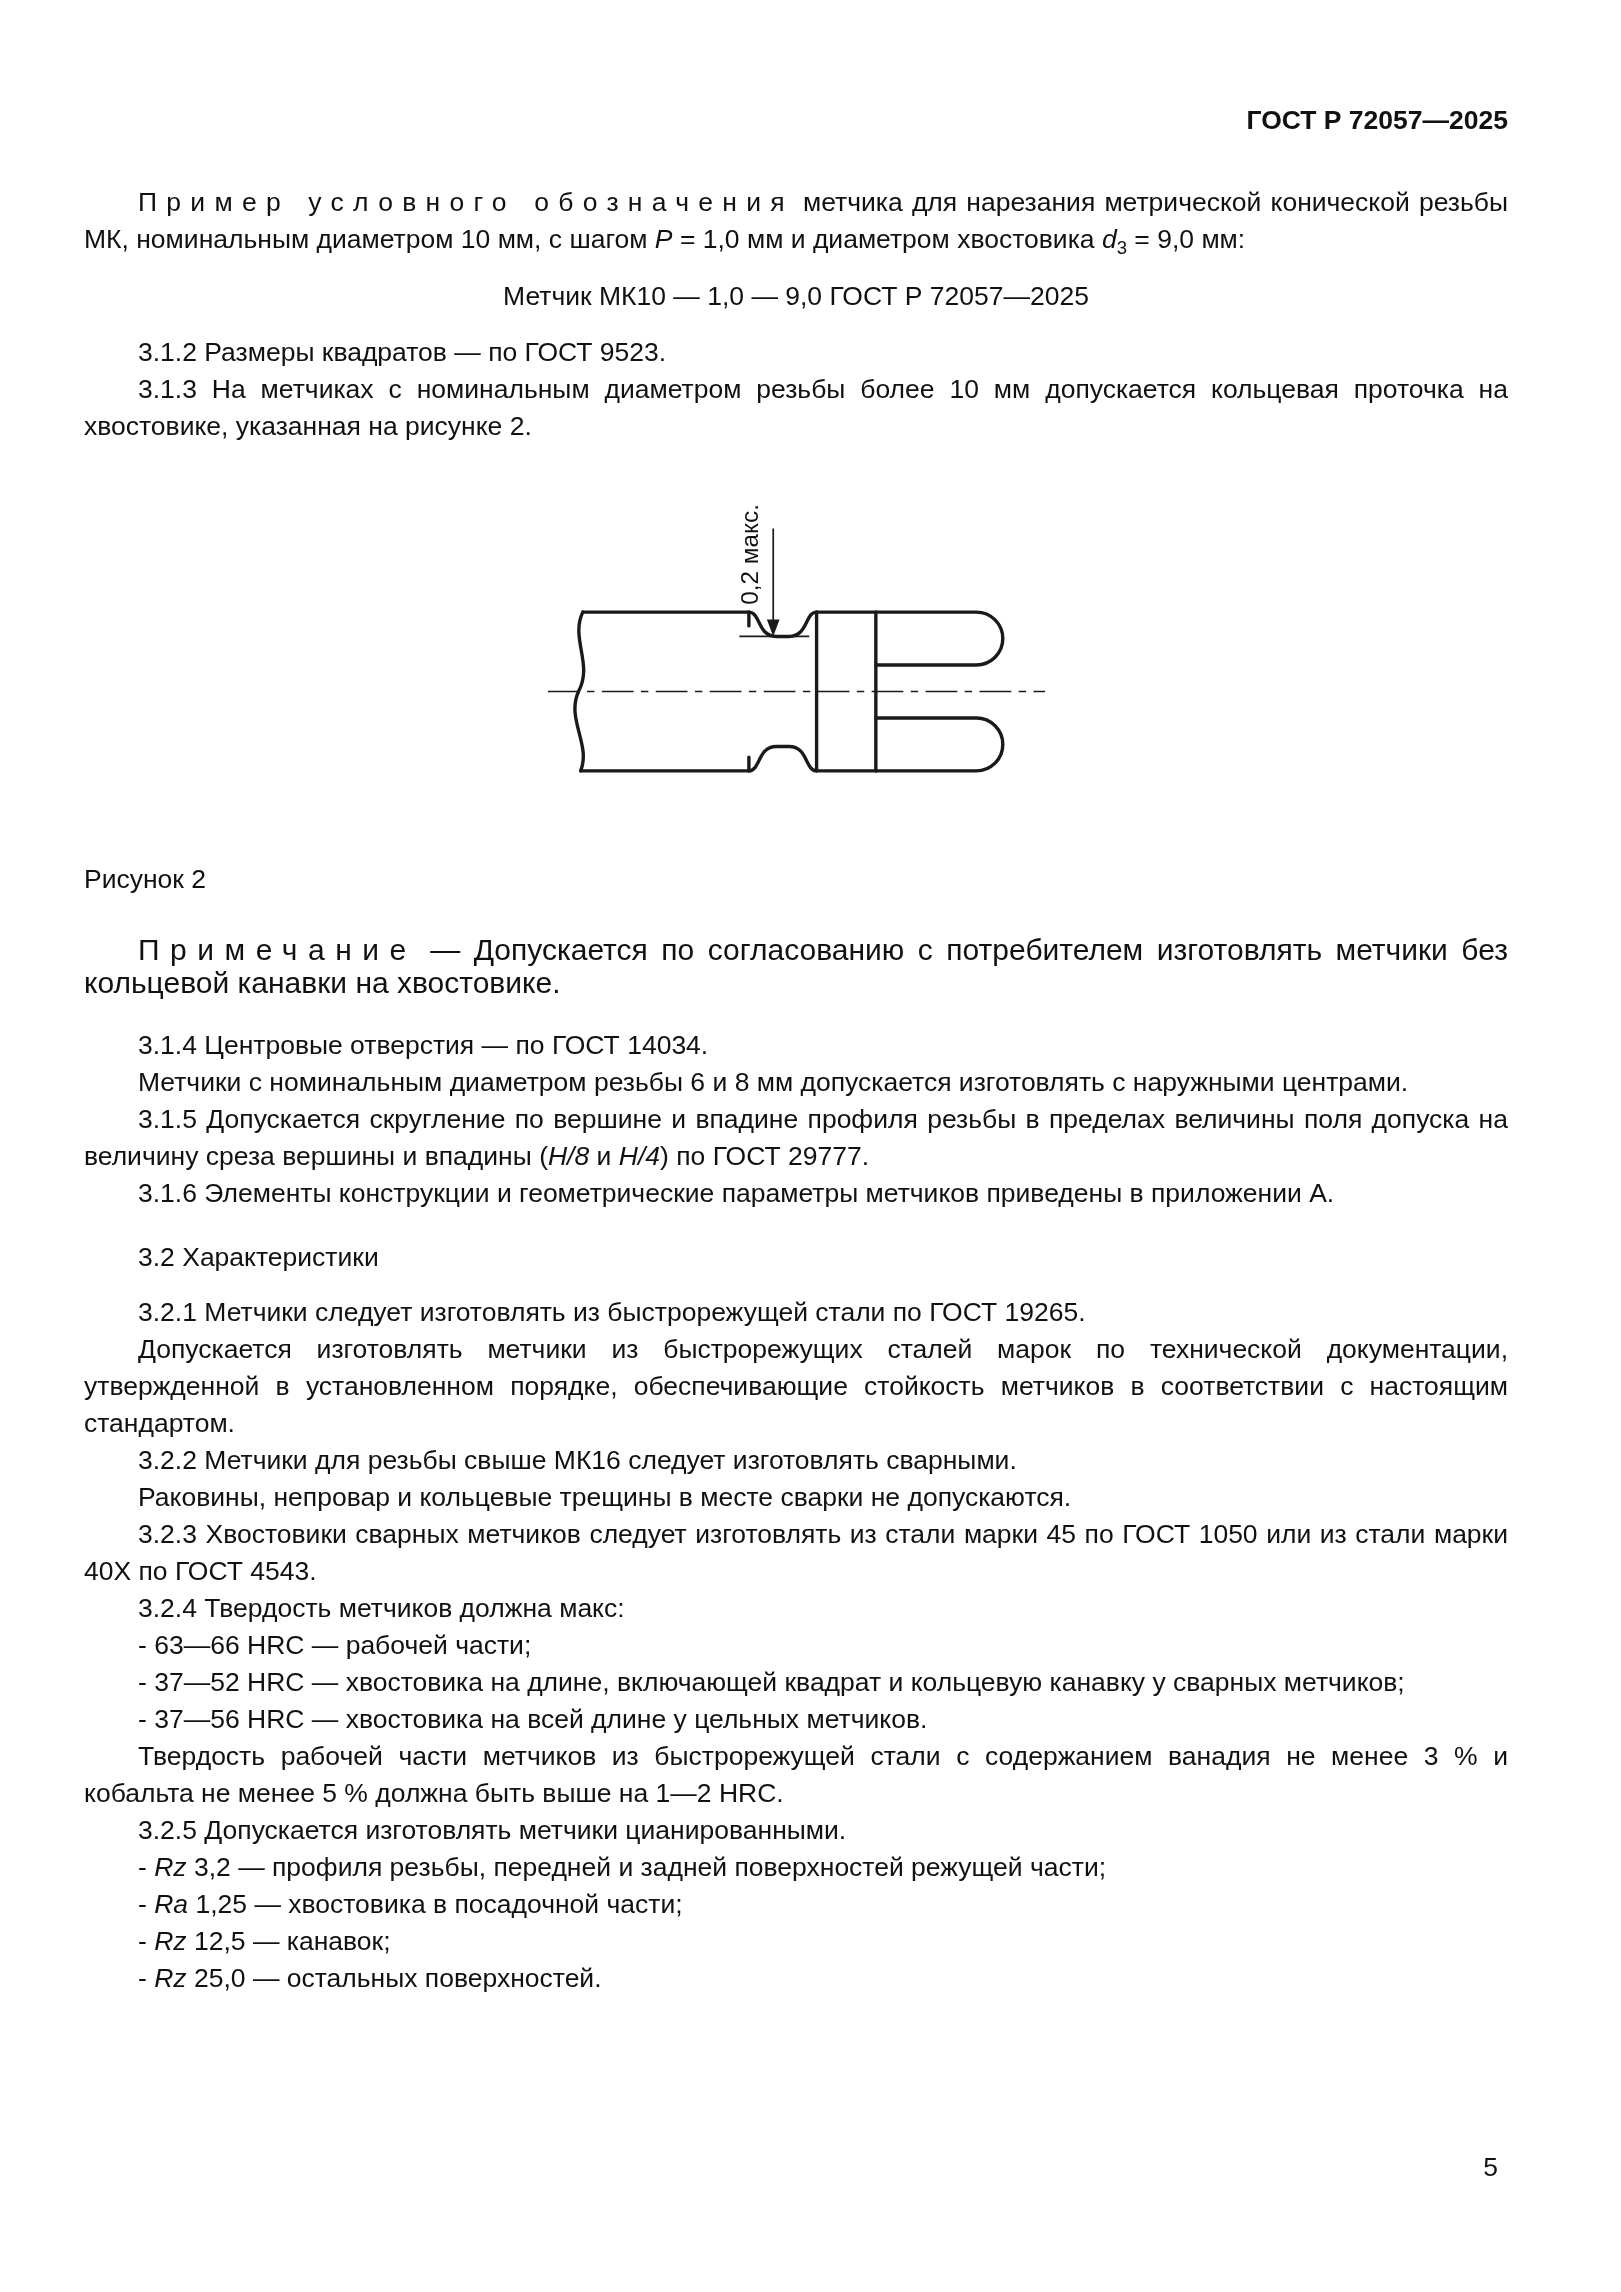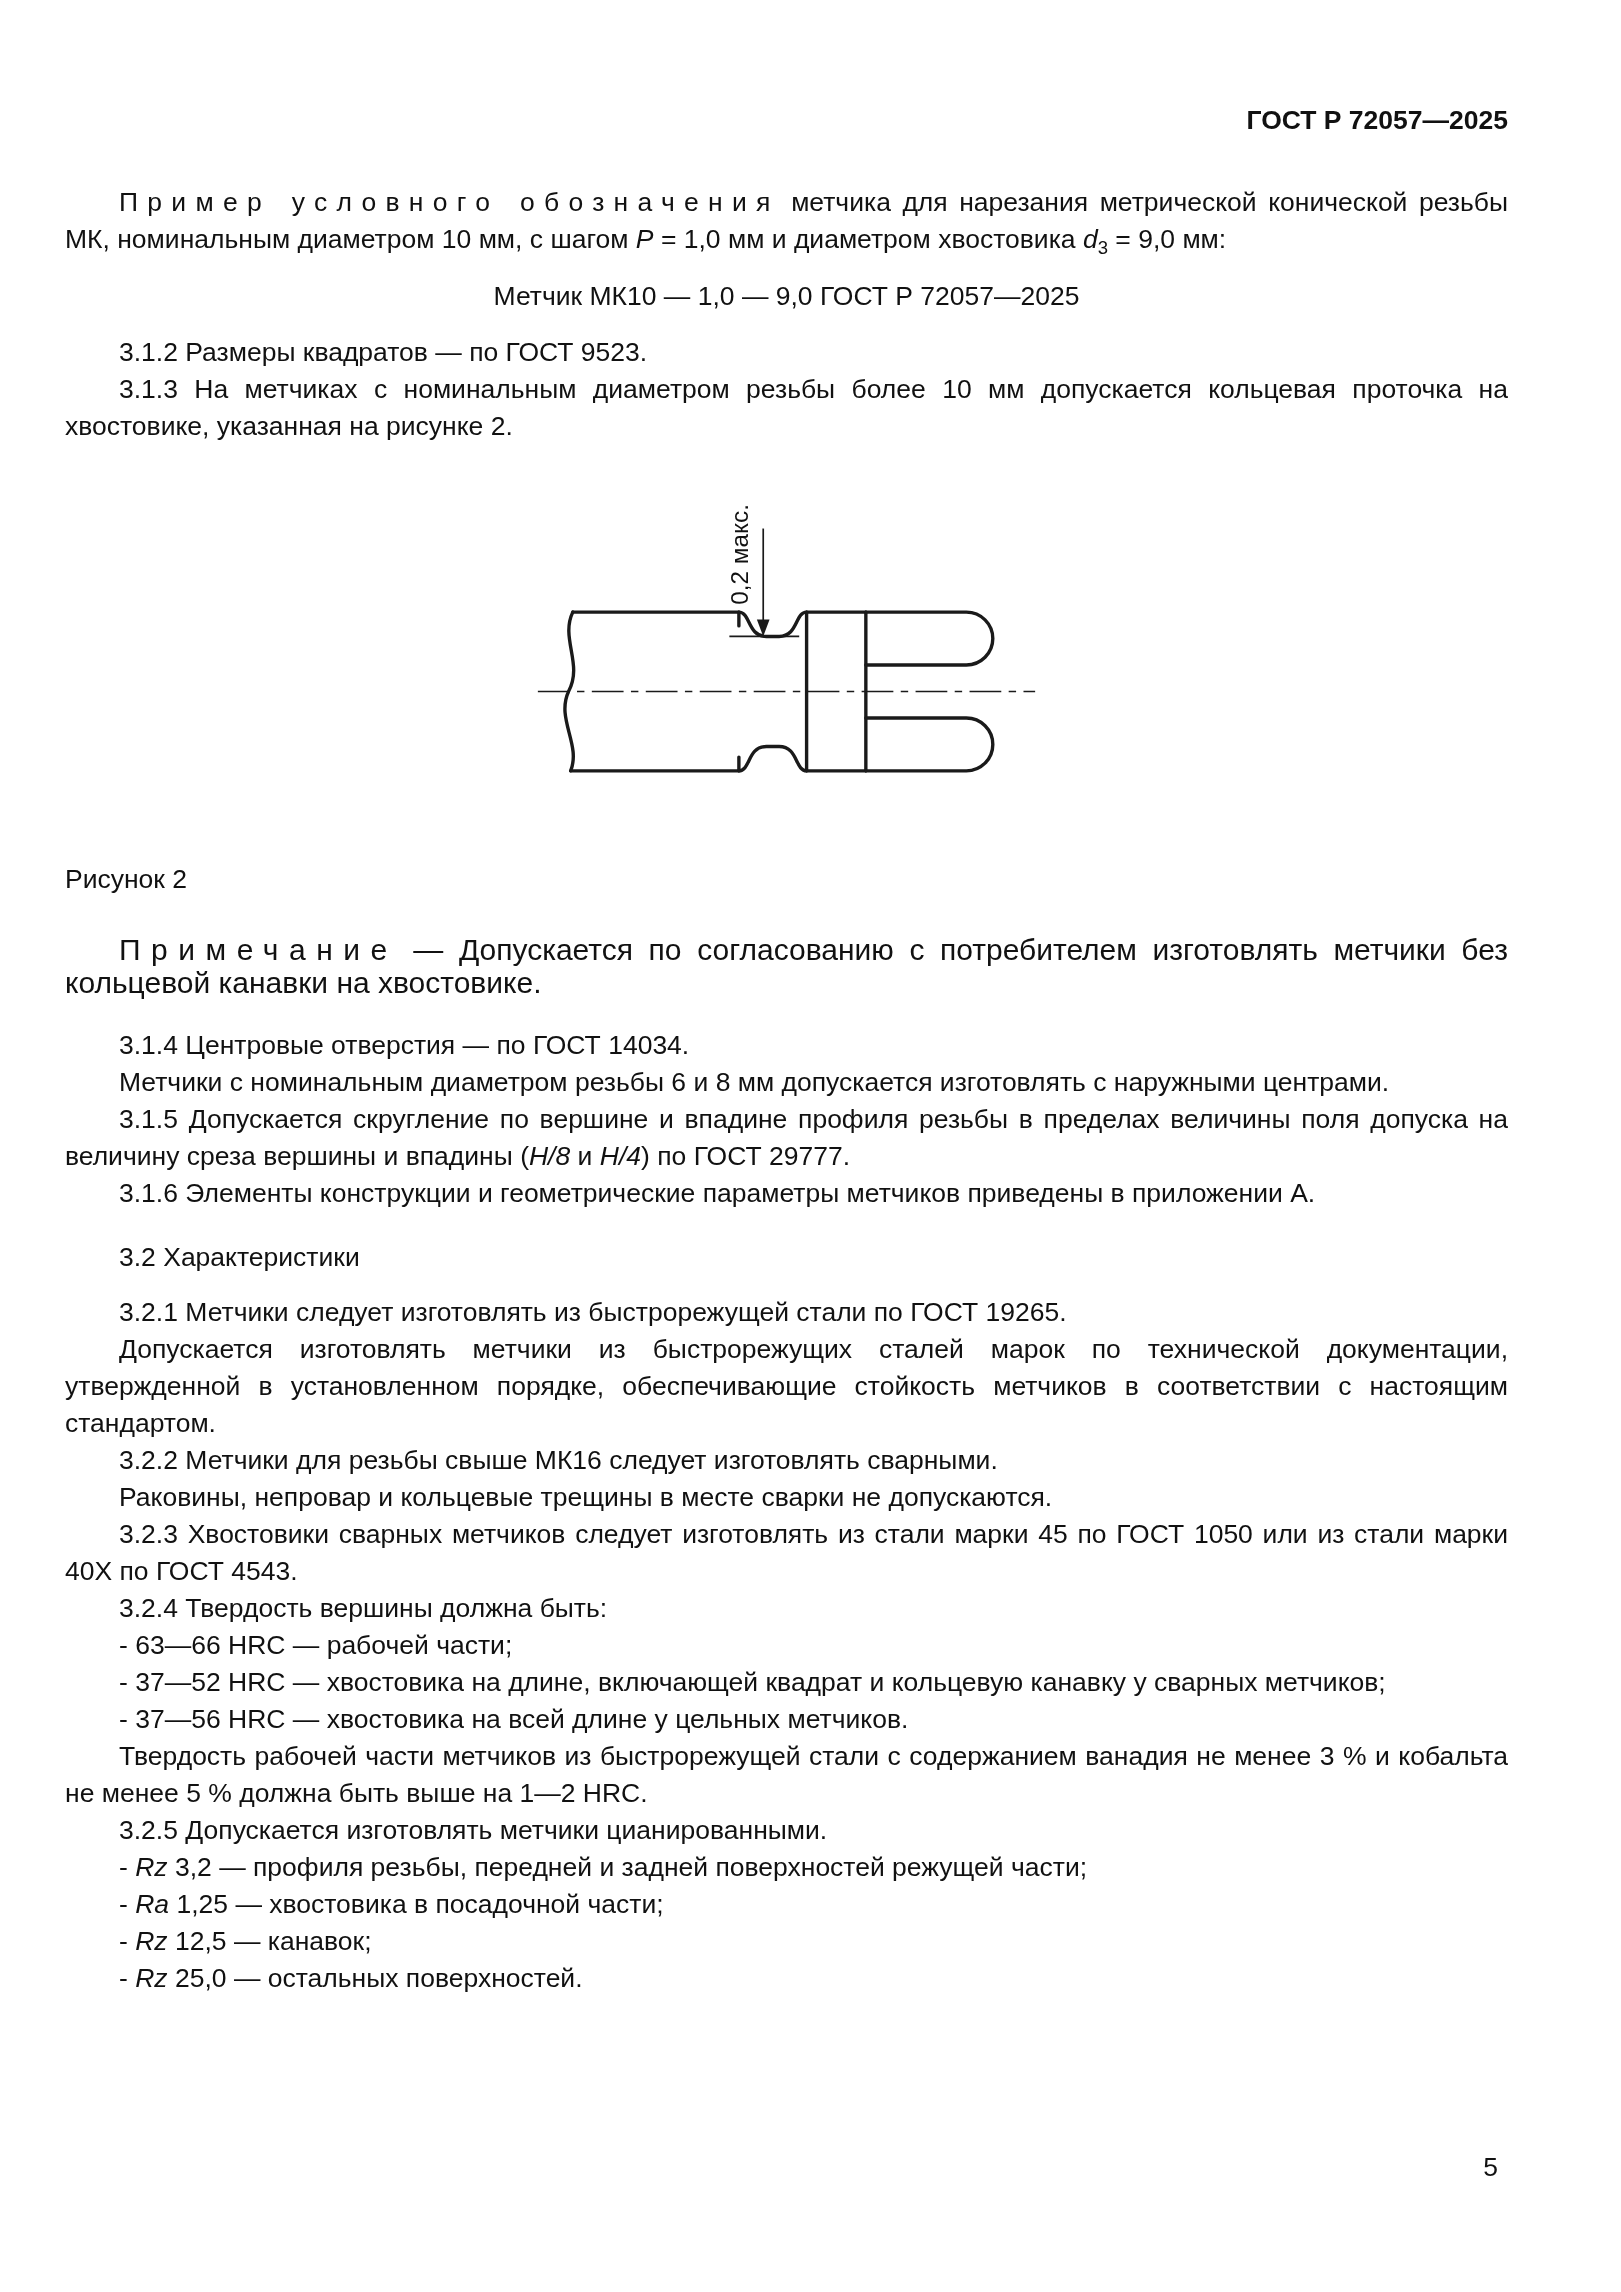--- a/index.html
+++ b/index.html
@@ -6,21 +6,21 @@
   body {
     width:1621px; height:2293px;
     background:#ffffff;
     color:#111111;
     font-family:"Liberation Sans", sans-serif;
     position:relative;
     overflow:hidden;
   }
   .page {
     position:absolute; inset:0;
-    padding:104px 113px 0 65px;
+    padding:104px 113px 0 84px;
     box-sizing:border-box;
   }
   .doc-header {
     display:flex; justify-content:flex-end;
     font-weight:bold; font-size:26.5px; line-height:33px;
     margin-bottom:47px;
   }
   p.para {
     margin:0;
     font-size:26.5px; line-height:37px;
@@ -116,21 +116,21 @@
       <p class="para indent"><span>3.1.4 Центровые отверстия — по ГОСТ 14034.</span></p>
       <p class="para indent"><span>Метчики с номинальным диаметром резьбы 6 и 8 мм допускается изготовлять с наружными центрами.</span></p>
       <p class="para indent"><span>3.1.5 Допускается скругление по вершине и впадине профиля резьбы в пределах величины поля допуска на величину среза вершины и впадины (</span><span class="it">H/8</span><span> и </span><span class="it">H/4</span><span>) по ГОСТ 29777.</span></p>
       <p class="para indent"><span>3.1.6 Элементы конструкции и геометрические параметры метчиков приведены в приложении А.</span></p>
       <p class="para head"><span>3.2 Характеристики</span></p>
       <p class="para indent"><span>3.2.1 Метчики следует изготовлять из быстрорежущей стали по ГОСТ 19265.</span></p>
       <p class="para indent"><span>Допускается изготовлять метчики из быстрорежущих сталей марок по технической документации, утвержденной в установленном порядке, обеспечивающие стойкость метчиков в соответствии с настоящим стандартом.</span></p>
       <p class="para indent"><span>3.2.2 Метчики для резьбы свыше МК16 следует изготовлять сварными.</span></p>
       <p class="para indent"><span>Раковины, непровар и кольцевые трещины в месте сварки не допускаются.</span></p>
       <p class="para indent"><span>3.2.3 Хвостовики сварных метчиков следует изготовлять из стали марки 45 по ГОСТ 1050 или из стали марки 40Х по ГОСТ 4543.</span></p>
-      <p class="para indent"><span>3.2.4 Твердость вершины должна быть:</span></p>
+      <p class="para indent"><span>3.2.4 Твердость метчиков должна макс:</span></p>
       <p class="para indent"><span>- 63—66 HRC — рабочей части;</span></p>
       <p class="para indent"><span>- 37—52 HRC — хвостовика на длине, включающей квадрат и кольцевую канавку у сварных метчиков;</span></p>
       <p class="para indent"><span>- 37—56 HRC — хвостовика на всей длине у цельных метчиков.</span></p>
       <p class="para indent"><span>Твердость рабочей части метчиков из быстрорежущей стали с содержанием ванадия не менее 3 % и кобальта не менее 5 % должна быть выше на 1—2 HRC.</span></p>
       <p class="para indent"><span>3.2.5 Допускается изготовлять метчики цианированными.</span></p>
       <p class="para indent"><span>- </span><span class="it">Rz</span><span> 3,2 — профиля резьбы, передней и задней поверхностей режущей части;</span></p>
       <p class="para indent"><span>- </span><span class="it">Ra</span><span> 1,25 — хвостовика в посадочной части;</span></p>
       <p class="para indent"><span>- </span><span class="it">Rz</span><span> 12,5 — канавок;</span></p>
       <p class="para indent"><span>- </span><span class="it">Rz</span><span> 25,0 — остальных поверхностей.</span></p>
     </div>

